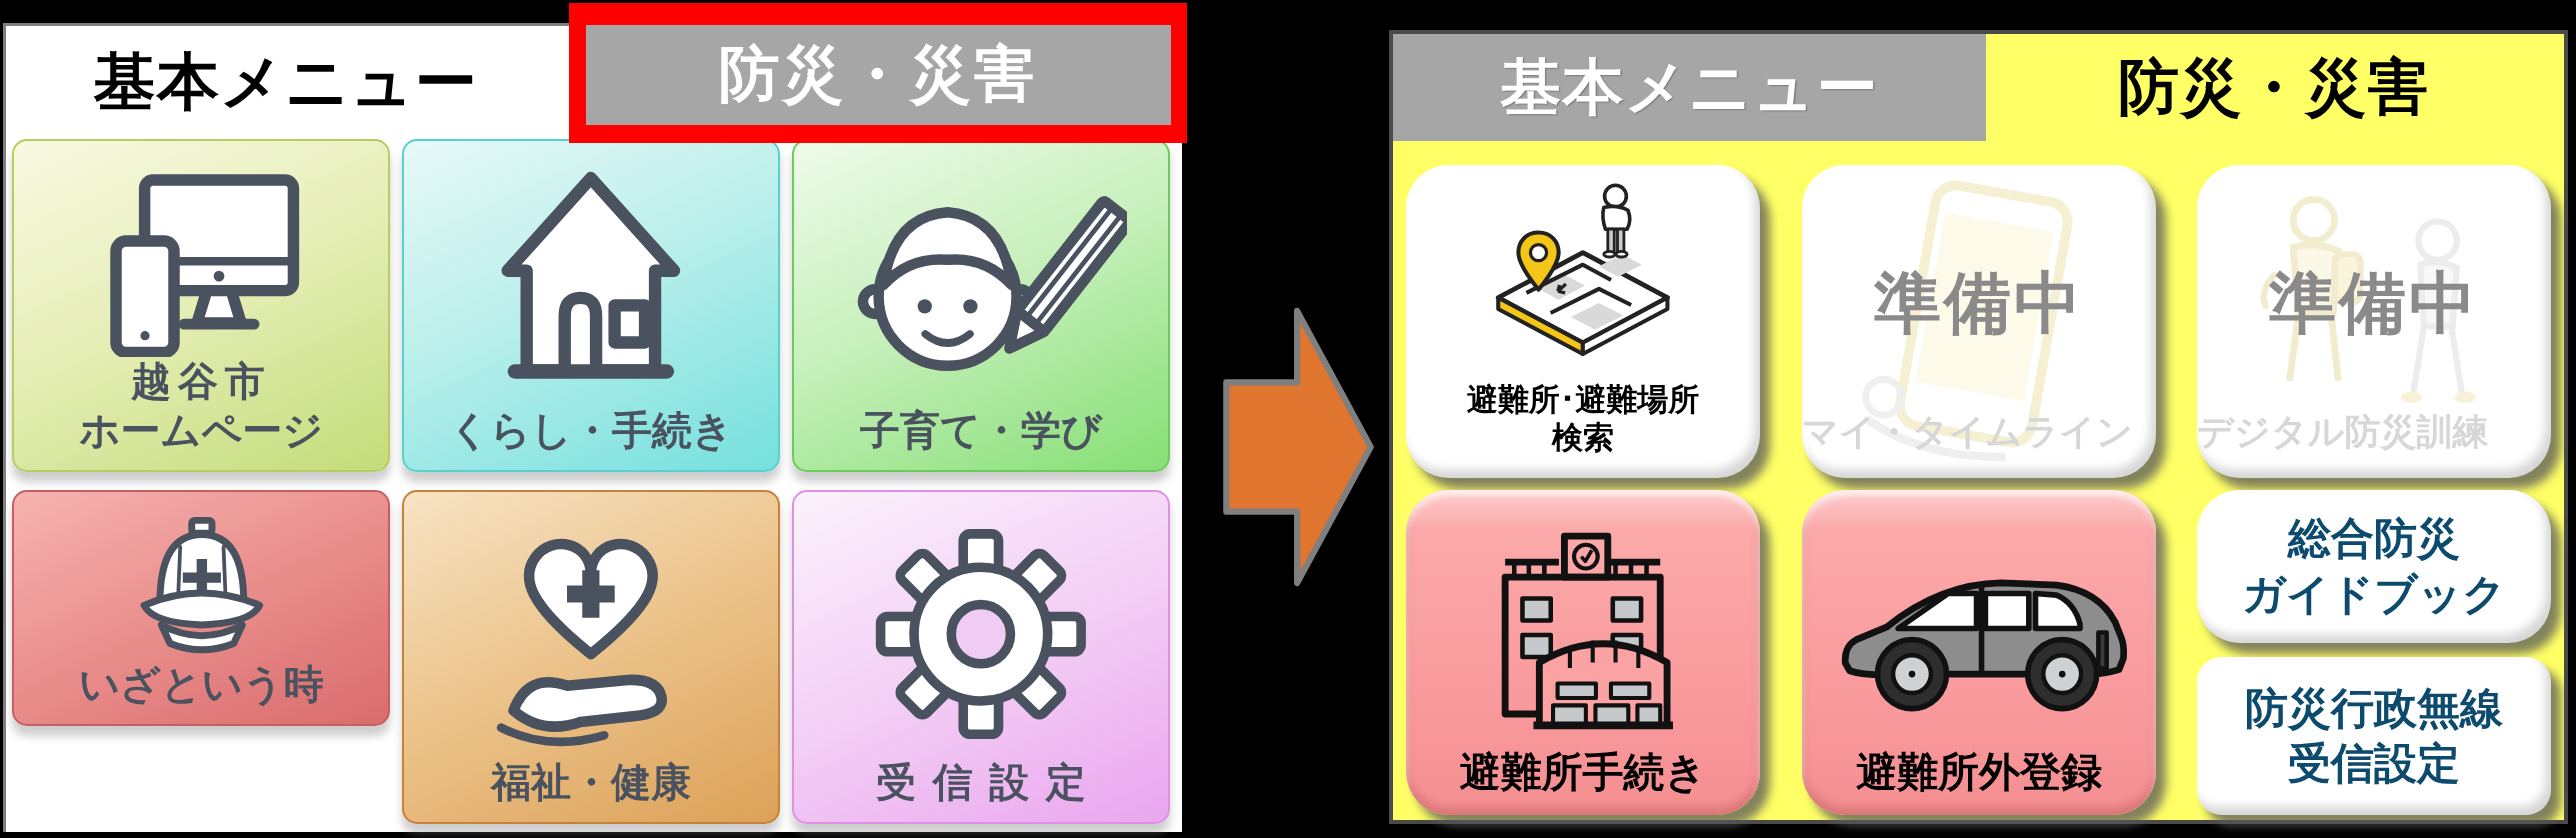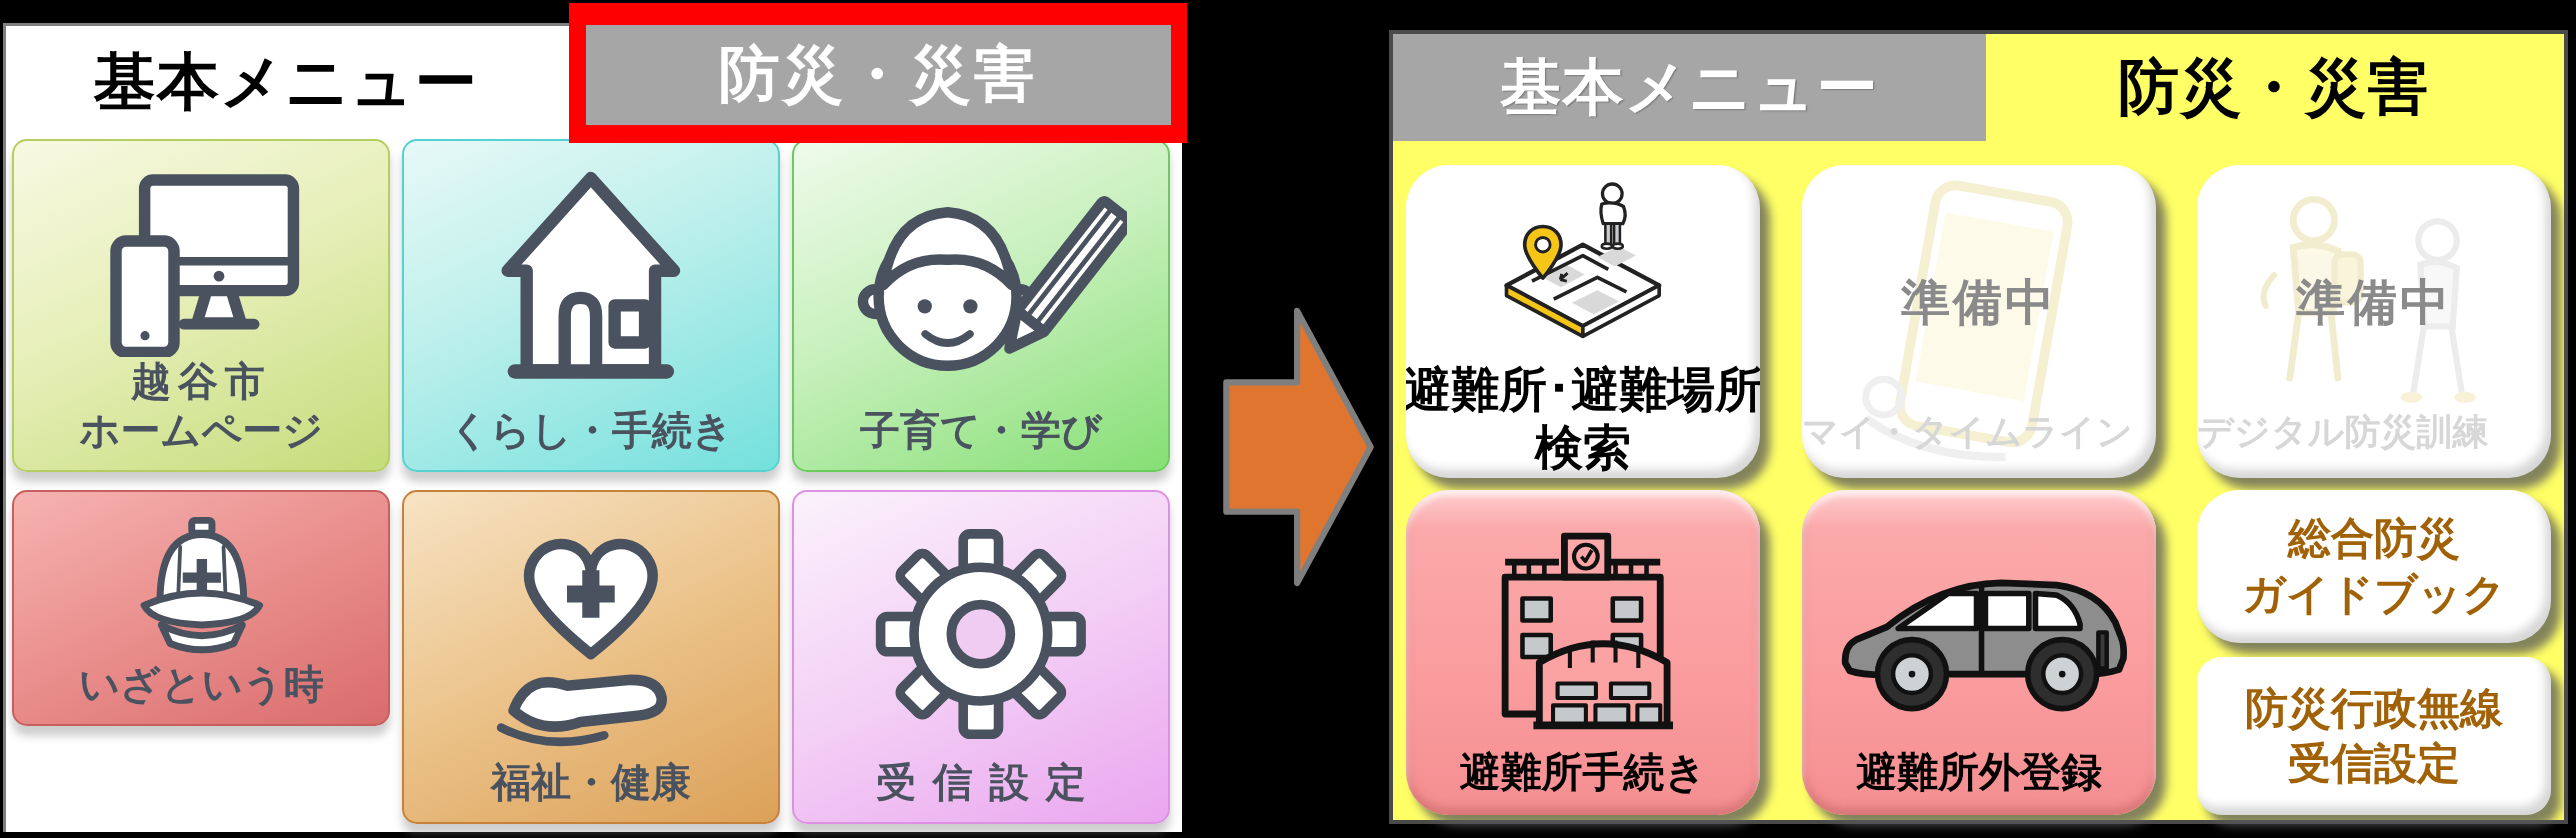--- a/index.html
+++ b/index.html
@@ -31,27 +31,27 @@
                 font-size:61px;letter-spacing:1.4px;text-shadow:1.4px 1.4px 1.4px rgba(0,0,0,.25);}
   .rp-tab-disaster{left:1986px;top:34px;width:576px;height:107px;color:#000;font-size:61px;letter-spacing:1.4px;}
   .rtile{position:absolute;width:354px;border-radius:43px;box-sizing:border-box;z-index:2;
          display:flex;flex-direction:column;align-items:center;justify-content:flex-end;overflow:hidden;}
   .rtile-white{background:#fff;
        box-shadow:9.6px 11px 9.6px rgba(90,90,90,.75), inset -5.5px -8.3px 9.6px rgba(0,0,0,.16), inset 4.1px 5.5px 6.9px rgba(255,255,255,.95);}
   .rtile-pink{background:linear-gradient(180deg,#FECDCD 0%,#FBA9AA 12%,#FA9C9E 58%,#F48E91 100%);
        box-shadow:9.6px 11px 9.6px rgba(90,90,90,.75), inset 0 -6.9px 9.6px rgba(150,60,60,.30), inset 0 5.5px 6.9px rgba(255,255,255,.75);}
   .rtile svg.ricon{flex:1 1 auto;min-height:0;width:84%;margin-top:20.6px;}
   .rlabel-black{font-size:41px;line-height:1.2;color:#000;text-align:center;padding-bottom:18px;white-space:nowrap;}
-  .rlabel-2line{font-size:48px;line-height:1.22;color:#000;text-align:center;padding-bottom:0;white-space:nowrap;}
+  .rlabel-2line{font-size:31px;line-height:1.22;color:#000;text-align:center;padding-bottom:21px;white-space:nowrap;}
   .status-big{position:absolute;left:0;right:0;top:44%;transform:translateY(-50%);
-              text-align:center;font-size:49px;color:#8A8A8A;letter-spacing:2.8px;}
+              text-align:center;font-size:67px;color:#8A8A8A;letter-spacing:2.8px;}
   .faint-label{position:absolute;left:0;right:0;bottom:20.6px;text-align:left;font-size:36px;color:#D7D7D7;white-space:nowrap;}
   .faint-art{position:absolute;inset:0;}
   .text-tile{justify-content:center;}
-  .ttlabel{font-size:43px;line-height:1.28;color:#a16207;text-align:center;white-space:nowrap;}
+  .ttlabel{font-size:43px;line-height:1.28;color:#0c4a6e;text-align:center;white-space:nowrap;}
 </style>
 </head>
 <body>
 
 <div class="stage">
 
   <div class="abs left-panel"></div>
 
   <div class="abs center lp-tab-basic">基本メニュー</div>
 

